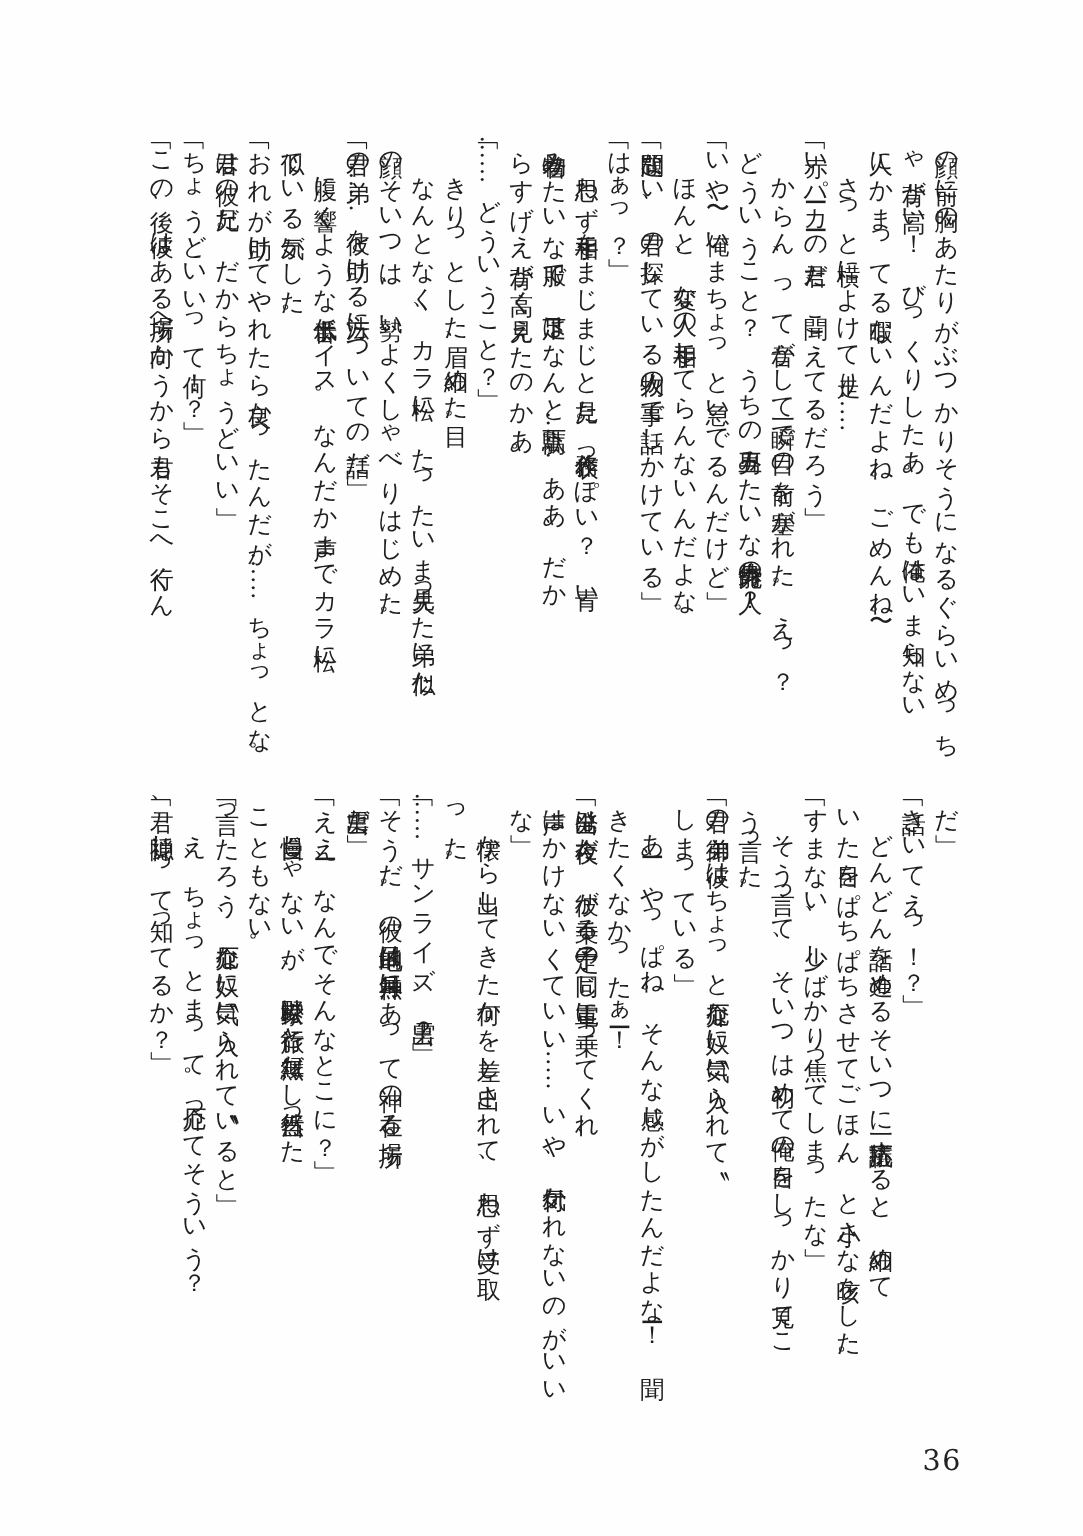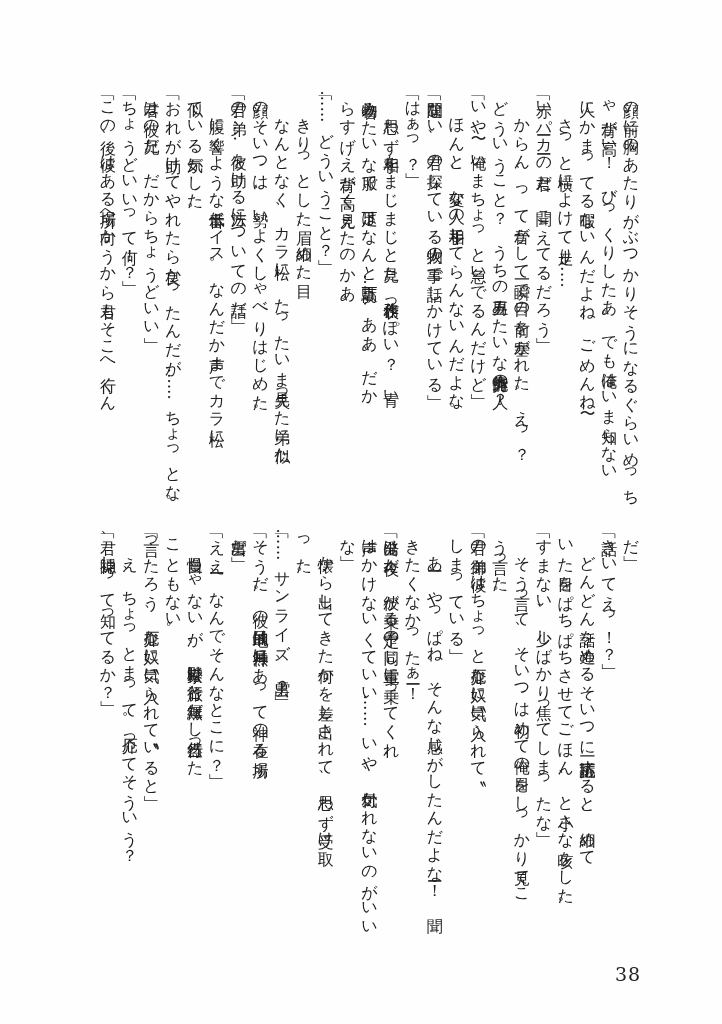--- a/index.html
+++ b/index.html
@@ -95,14 +95,14 @@
       <p class="vline">「……サンライズ、出雲？」</p>
       <p class="vline">「そうだ。彼の目的地は神無月にあって神の在る場所、</p>
       <p class="vline">出雲だ」</p>
       <p class="vline">「ええー、なんでそんなとこに？」</p>
       <p class="vline indent">自慢じゃないが、松野家は旅行と無縁だし当然行った</p>
       <p class="vline">こともない。</p>
       <p class="vline">「言ったろう、厄介な奴に〝気に入られて〝いると」</p>
       <p class="vline indent">え、ちょっとまって。厄介ってそういう？</p>
       <p class="vline">「君、神隠しって知ってるか？」</p>
     </section>
-  <div class="page-number">38</div>
+  <div class="page-number">36</div>
 </div>
 
 </body></html>

